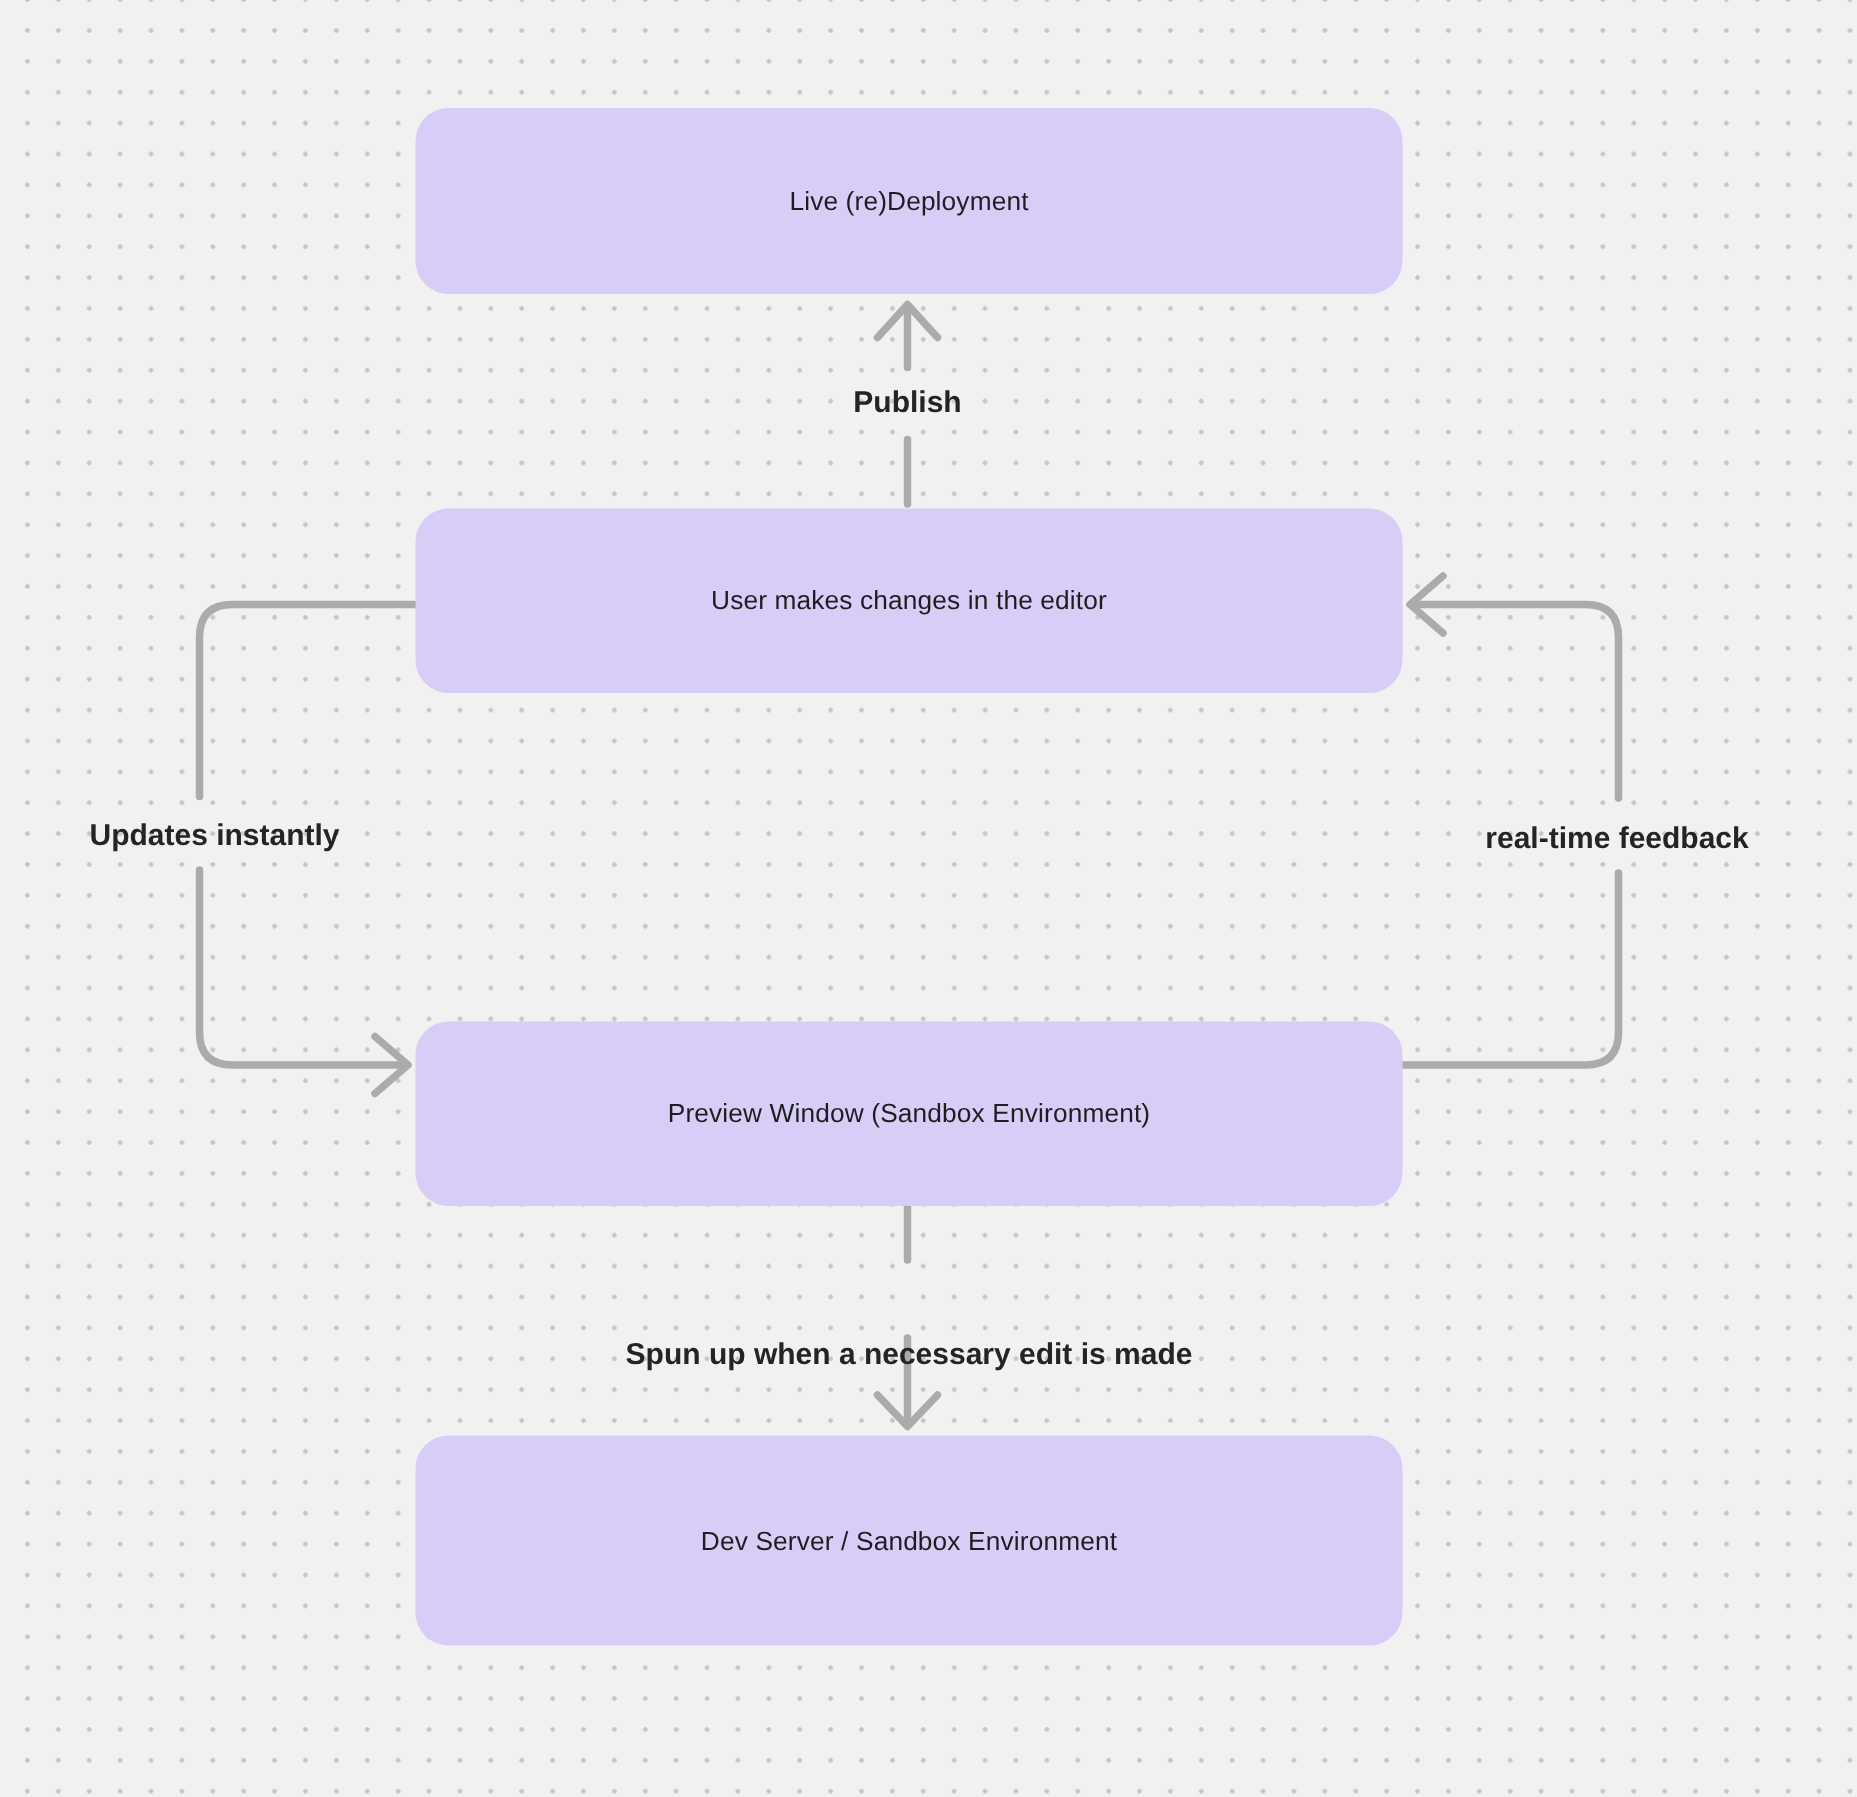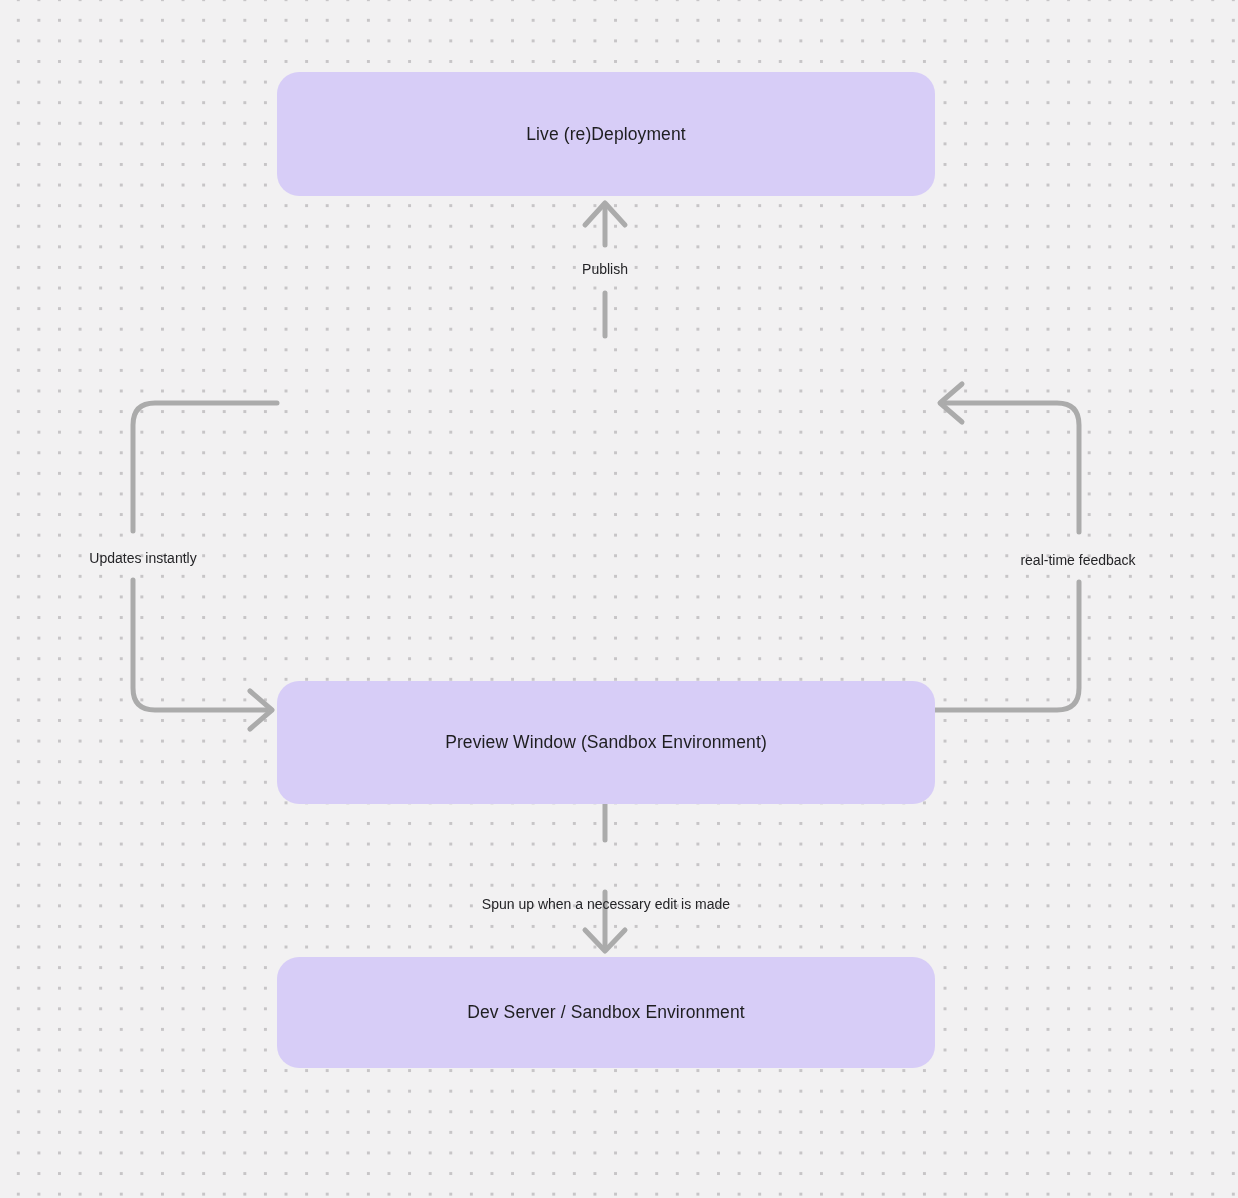--- a/index.html
+++ b/index.html
@@ -30,28 +30,29 @@
     align-items: center;
     justify-content: center;
     color: #1e1e20;
     font-size: 17.5px;
     font-weight: 400;
     letter-spacing: 0.1px;
   }
   .node-live      { top: 72px;  }
   .node-user      { top: 339px; height: 123px; }
   .node-preview   { top: 649px; height: 123px; margin-top: 32px; }
-  .node-dev       { top: 957px; height: 111px; }
+  .node-dev       { top: 957px; height: 140px; }
 
   .edge-label {
     position: absolute;
     transform: translate(-50%, -50%);
     color: #242427;
-    font-size: 14px;
+    font-size: 20px;
     white-space: nowrap;
+    font-weight: bold;
   }
   .lbl-publish  { left: 605px;  top: 269px; }
   .lbl-updates  { left: 143px;  top: 558px; }
   .lbl-feedback { left: 1078px; top: 530px; margin-top: 30px; }
   .lbl-spunup   { left: 606px;  top: 904px; }
 
   svg.wires {
     position: absolute;
     left: 0;
     top: 0;
@@ -95,20 +96,23 @@
       <path d="M 585 801 L 605 779 L 625 801"></path>
       <path d="M 605 892 V 947"></path>
       <path d="M 585 930 L 605 951 L 625 930"></path>
     </g>
   </svg>
 
   <div class="node node-live">
     <span>Live (re)Deployment</span>
   </div>
 
+  <div class="node node-user">
+    <span>User makes changes in the editor</span>
+  </div>
 
   <div class="node node-preview">
     <span>Preview Window (Sandbox Environment)</span>
   </div>
 
   <div class="node node-dev">
     <span>Dev Server / Sandbox Environment</span>
   </div>
 
   <span class="edge-label lbl-publish">Publish</span>

